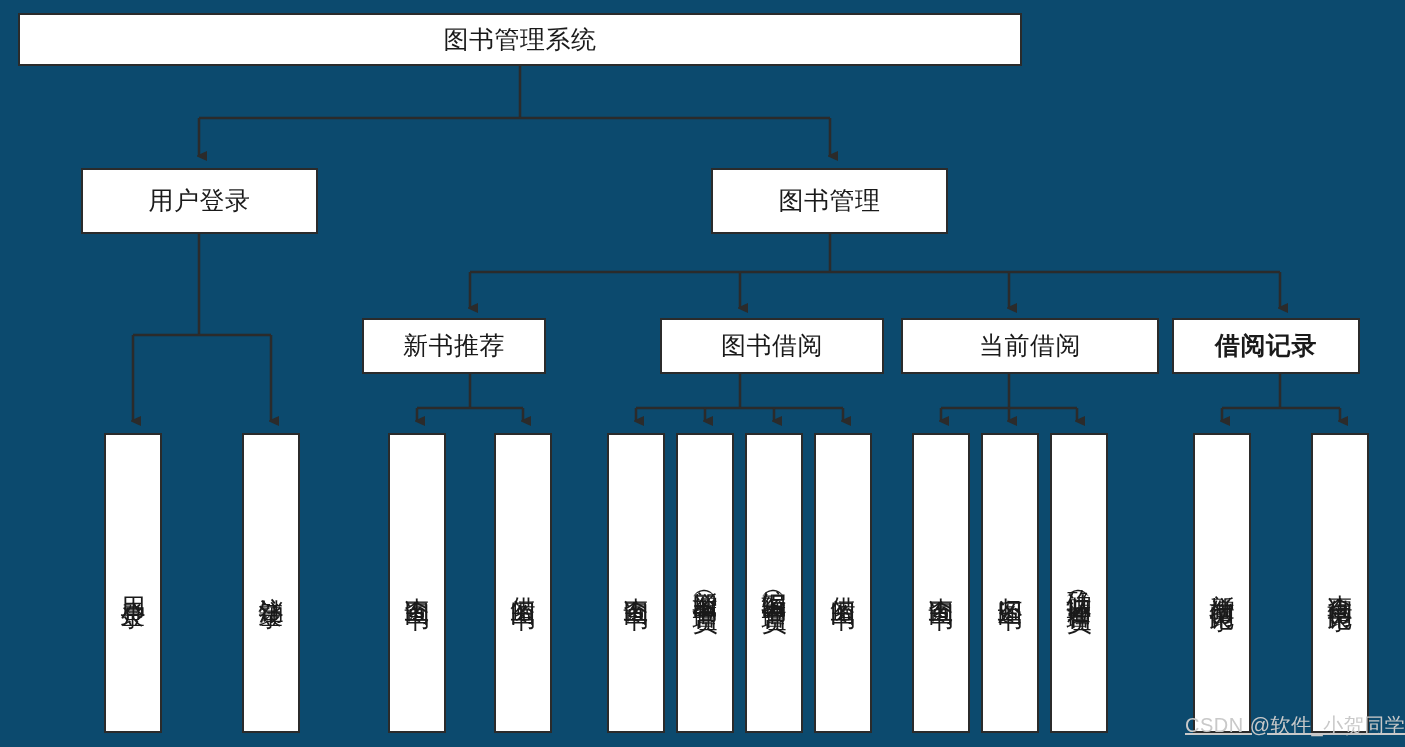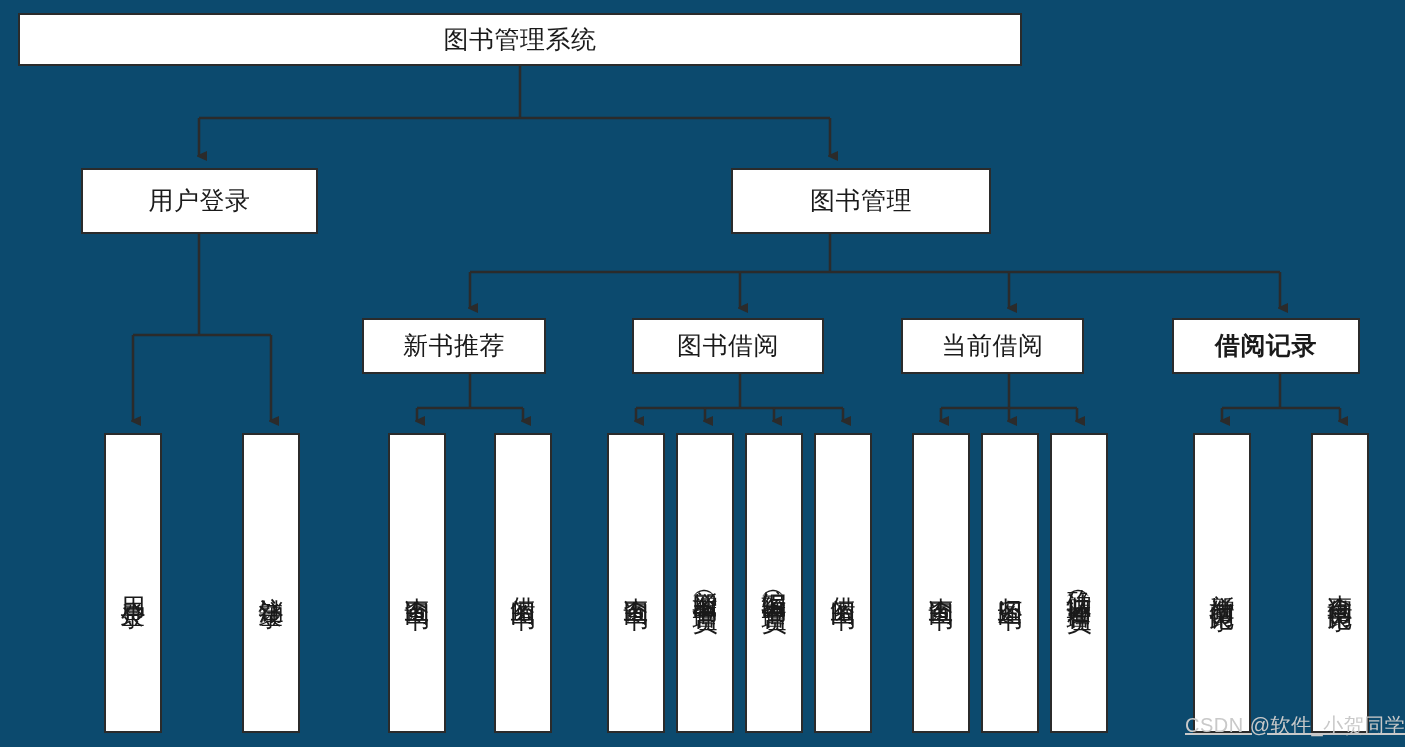--- a/index.html
+++ b/index.html
@@ -127,31 +127,31 @@
     </g>
   </svg>
 
   <div class="node h-text" style="left:18px; top:13px; width:1004px; height:53px;">
     <span class="node-label">图书管理系统</span>
   </div>
 
   <div class="node h-text" style="left:81px; top:168px; width:237px; height:66px;">
     <span class="node-label">用户登录</span>
   </div>
-  <div class="node h-text" style="left:711px; top:168px; width:260px; height:66px;margin-left:20px;">
+  <div class="node h-text" style="left:711px; top:168px; width:237px; height:66px;">
     <span class="node-label">图书管理</span>
   </div>
 
   <div class="node h-text" style="left:362px; top:318px; width:184px; height:56px;">
     <span class="node-label">新书推荐</span>
   </div>
-  <div class="node h-text" style="left:632px; top:318px; width:192px; height:56px;">
+  <div class="node h-text" style="left:660px; top:318px; width:224px; height:56px;">
     <span class="node-label">图书借阅</span>
   </div>
-  <div class="node h-text" style="left:901px; top:318px; width:183px; height:56px;">
+  <div class="node h-text" style="left:901px; top:318px; width:258px; height:56px;">
     <span class="node-label">当前借阅</span>
   </div>
   <div class="node h-text" style="left:1172px; top:318px; width:188px; height:56px;font-weight:bold;">
     <span class="node-label">借阅记录</span>
   </div>
 
   <div class="node v-text" style="left:104px; top:433px; width:58px; height:300px;">
     <span class="node-label">用户登录</span>
   </div>
   <div class="node v-text" style="left:242px; top:433px; width:58px; height:300px;">

